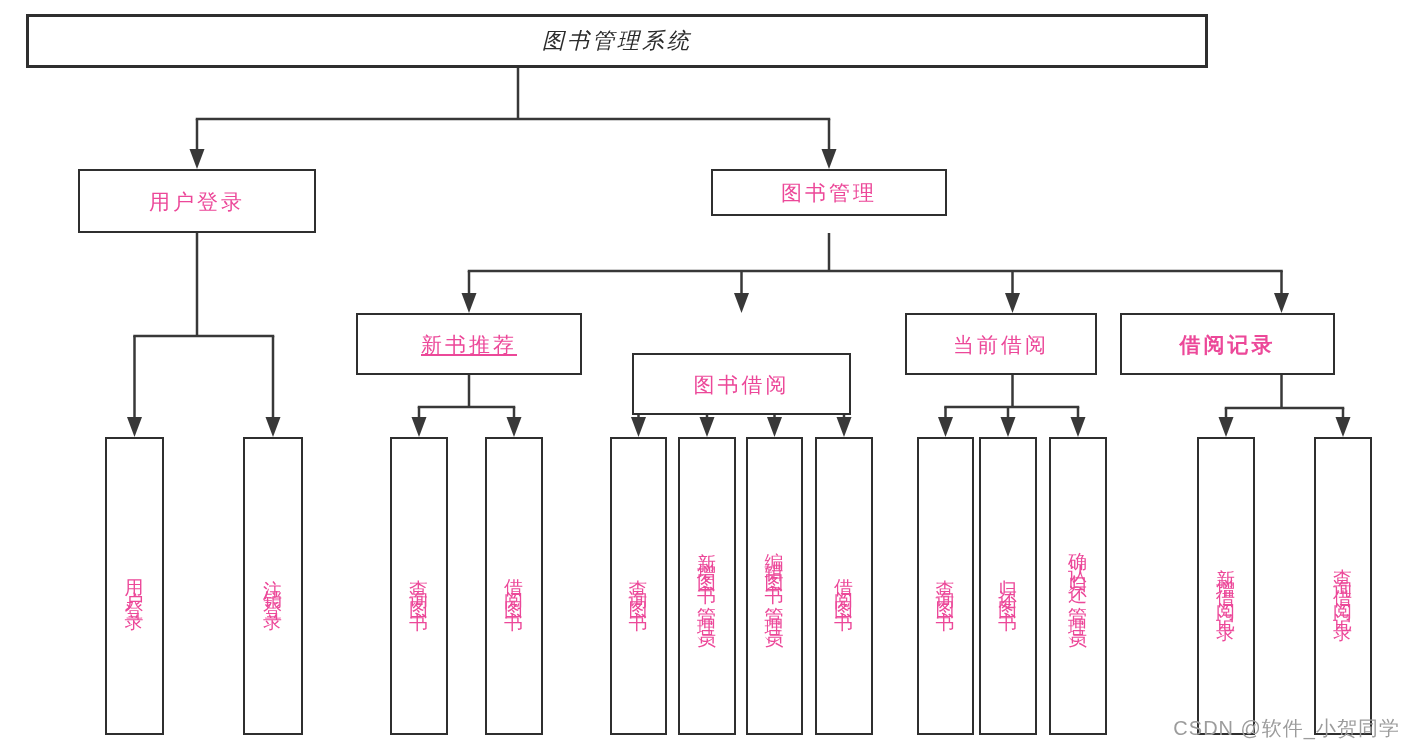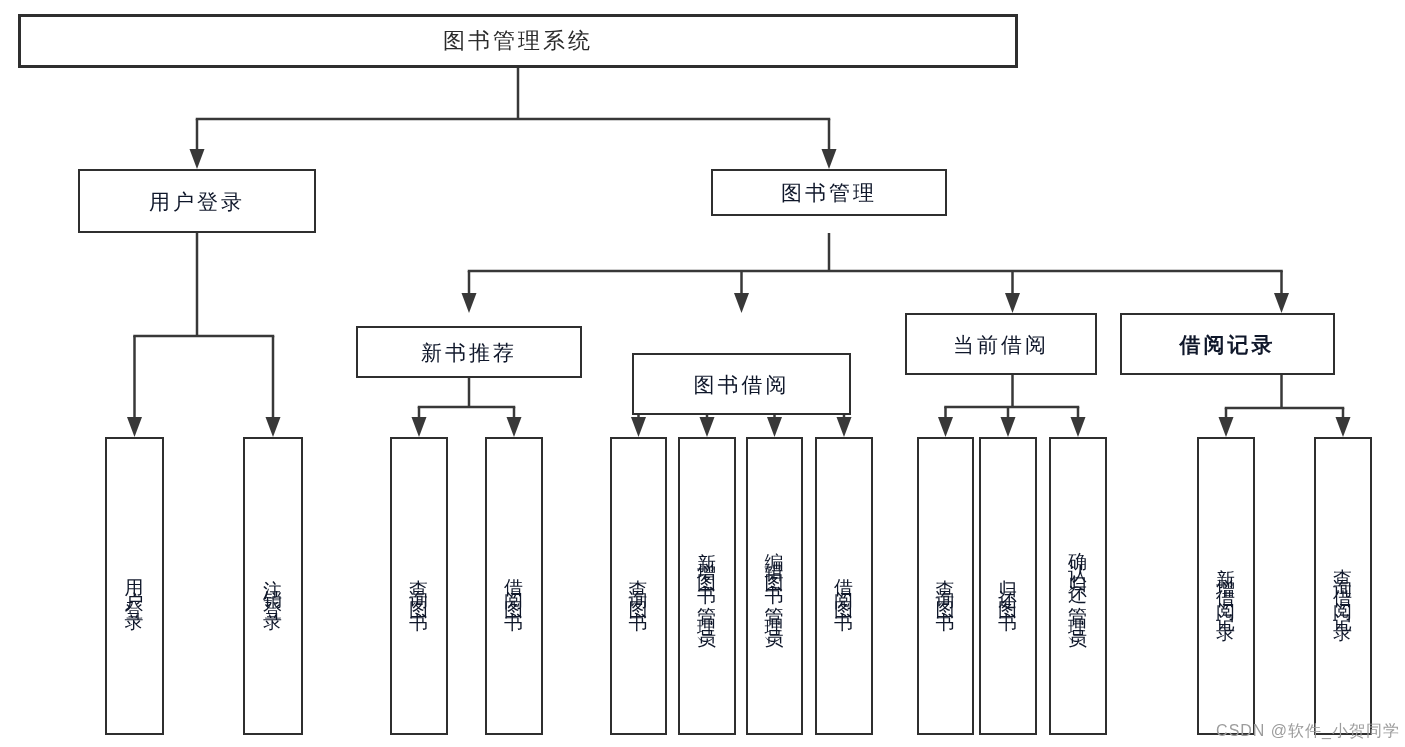--- a/index.html
+++ b/index.html
@@ -15,21 +15,21 @@
     position: absolute;
     left: 0; top: 0;
     width: 1405px; height: 747px;
     display: block;
   }
   .node {
     position: absolute;
     box-sizing: border-box;
     background: #ffffff;
     border: 2.5px solid #2f2f2f;
-    color: #0f172a;
+    color: #ec4899;
     display: flex;
     align-items: center;
     justify-content: center;
     text-align: center;
     z-index: 2;
   }
   .node.h {
     font-size: 21px;
     letter-spacing: 3px;
     line-height: 1;
@@ -44,21 +44,21 @@
     text-orientation: mixed;
     font-size: 19px;
     letter-spacing: 11px;
     line-height: 1;
     white-space: nowrap;
   }
   .watermark {
     position: absolute;
     right: 5px;
     bottom: 5px;
-    font-size: 16px;
+    font-size: 20px;
     letter-spacing: 1px;
     color: #9c9c9c;
     z-index: 5;
     white-space: nowrap;
   }
 </style>
 </head>
 <body>
 
 <div class="canvas">
@@ -111,26 +111,26 @@
       <line x1="1078" y1="407" x2="1078" y2="419" stroke="#383838" stroke-width="2.5"></line>
       <polygon points="1070.5,417 1085.5,417 1078,437" fill="#383838"></polygon>
       <line x1="1281.5" y1="375" x2="1281.5" y2="408" stroke="#383838" stroke-width="2.5"></line>
       <line x1="1224.75" y1="408" x2="1344.25" y2="408" stroke="#383838" stroke-width="2.5"></line>
       <line x1="1226" y1="408" x2="1226" y2="419" stroke="#383838" stroke-width="2.5"></line>
       <polygon points="1218.5,417 1233.5,417 1226,437" fill="#383838"></polygon>
       <line x1="1343" y1="408" x2="1343" y2="419" stroke="#383838" stroke-width="2.5"></line>
       <polygon points="1335.5,417 1350.5,417 1343,437" fill="#383838"></polygon>
     </svg>
 
-  <div class="node h root" style="left:18px; top:14px; width:1000px; height:54px;">图书管理系统</div>
+  <div class="node h root" style="left:26px; top:14px; width:1182px; height:54px;font-style:italic;">图书管理系统</div>
 
   <div class="node h" style="left:78px; top:169px; width:238px; height:64px;">用户登录</div>
   <div class="node h" style="left:711px; top:169px; width:236px; height:47px;">图书管理</div>
 
-  <div class="node h" style="left:356px; top:326px; width:226px; height:52px;">新书推荐</div>
+  <div class="node h" style="left:356px; top:313px; width:226px; height:62px;text-decoration:underline;">新书推荐</div>
   <div class="node h" style="left:632px; top:313px; width:219px; height:62px;margin-top:40px;">图书借阅</div>
   <div class="node h" style="left:905px; top:313px; width:192px; height:62px;">当前借阅</div>
   <div class="node h" style="left:1120px; top:313px; width:215px; height:62px;font-weight:bold;">借阅记录</div>
 
   <div class="node v" style="left:105px; top:437px; width:59px; height:298px;">用户登录</div>
   <div class="node v" style="left:243px; top:437px; width:60px; height:298px;">注销登录</div>
 
   <div class="node v" style="left:390px; top:437px; width:58px; height:298px;">查询图书</div>
   <div class="node v" style="left:485px; top:437px; width:58px; height:298px;">借阅图书</div>
 

